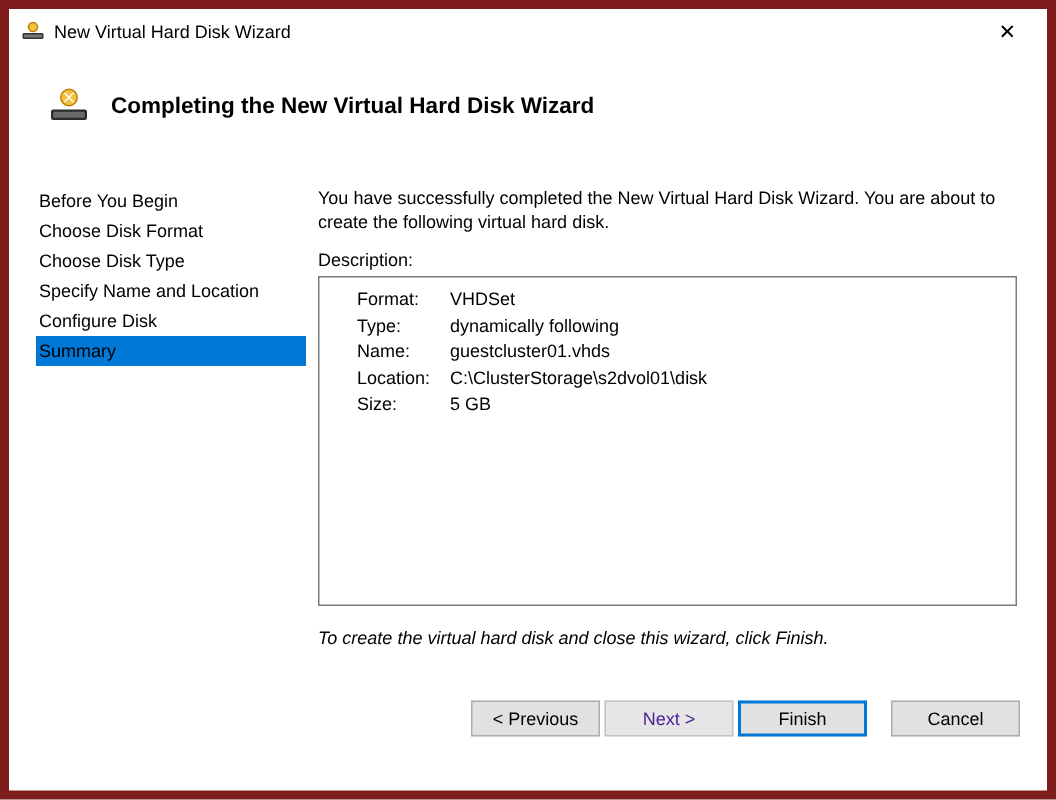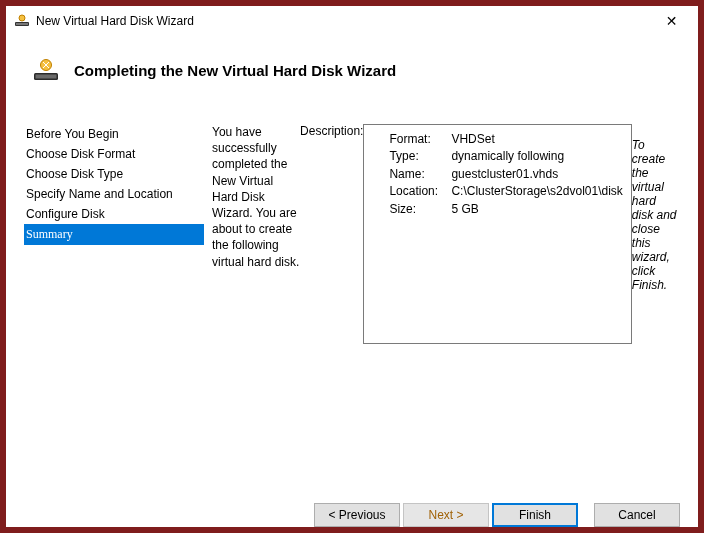--- a/index.html
+++ b/index.html
@@ -67,59 +67,58 @@
     width: 180px;
     flex-shrink:0;
   }
   .step {
     padding: 3px 4px 3px 2px;
     font-size: 12px;
     cursor: default;
   }
   .step.selected {
     background: #0078d7;
-    color: #ffffff;
-    font-family: Liberation Serif, serif;
+    color: #000000;
   }
   .main {
     flex:1;
     display:flex;
-    flex-direction:row;
+    flex-direction:column;
   }
   .intro { font-size:12px; line-height:1.35; margin-bottom:10px; }
   .desc-label { font-size:12px; margin-bottom:4px; }
   .desc-box {
     border: 1px solid #7a7a7a;
     padding: 6px 8px 6px 25px;
     height: 220px;
     background:#fff;
   }
   .desc-row { display:flex; font-size:12px; line-height:1.45; }
   .desc-row .k { width: 62px; flex-shrink:0; }
   .hint { font-size:12px; margin-top:14px;font-style:italic; }
   .footer {
     height: 60px;
     display:flex;
-    align-items:flex-end;
+    align-items:flex-start;
     justify-content:flex-end;
     padding: 0 18px;
     gap: 3px;
   }
   .btn {
     min-width: 86px;
     height: 24px;
     border: 1px solid #adadad;
     background: #e1e1e1;
     font-family: inherit;
     font-size: 12px;
     padding: 0 10px;
     cursor: default;
   }
   .btn[disabled] {
-    color: #a16207;
+    color: #4c1d95;
     background: #e6e6e6;
     border-color:#c4c4c4;
   }
   .btn.primary {
     border: 2px solid #0078d7;
     background:#e1e1e1;
     height:24px;
     padding: 0 9px;
   }
   .btn-gap { width: 10px; }

